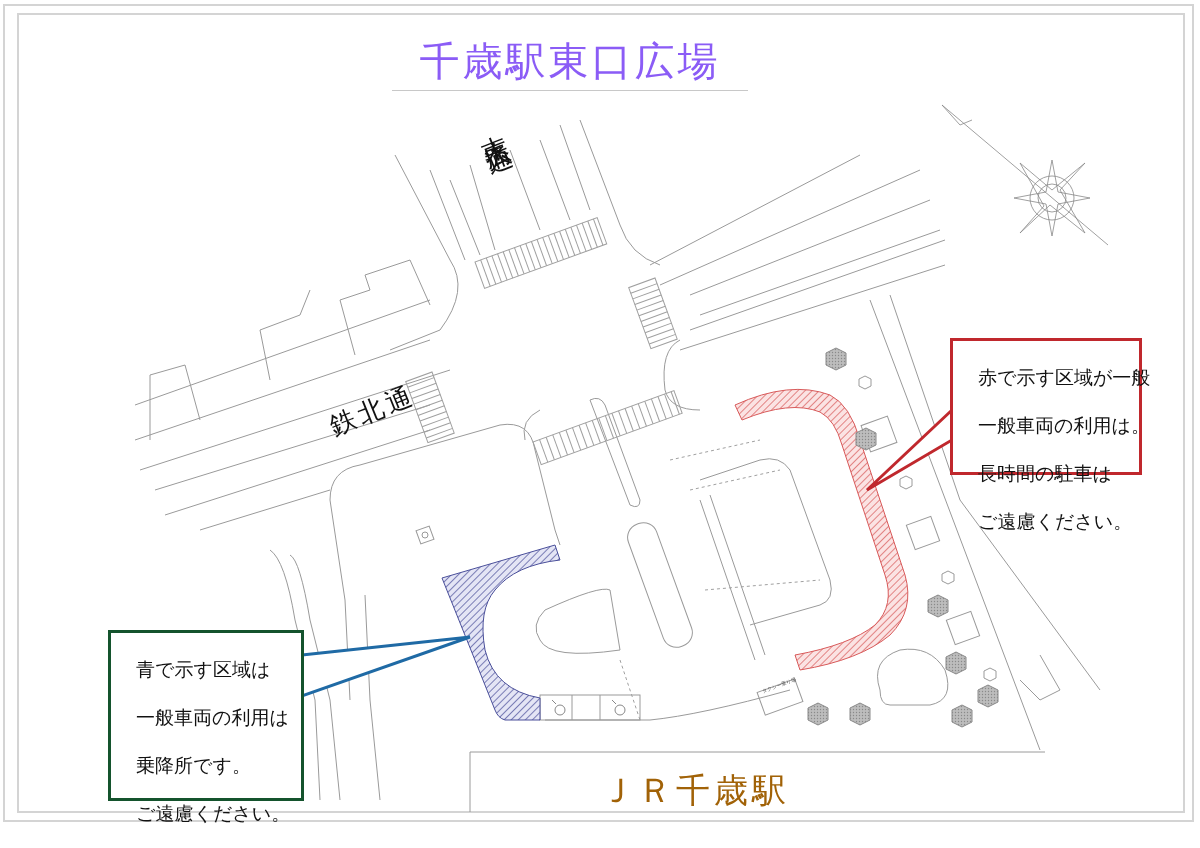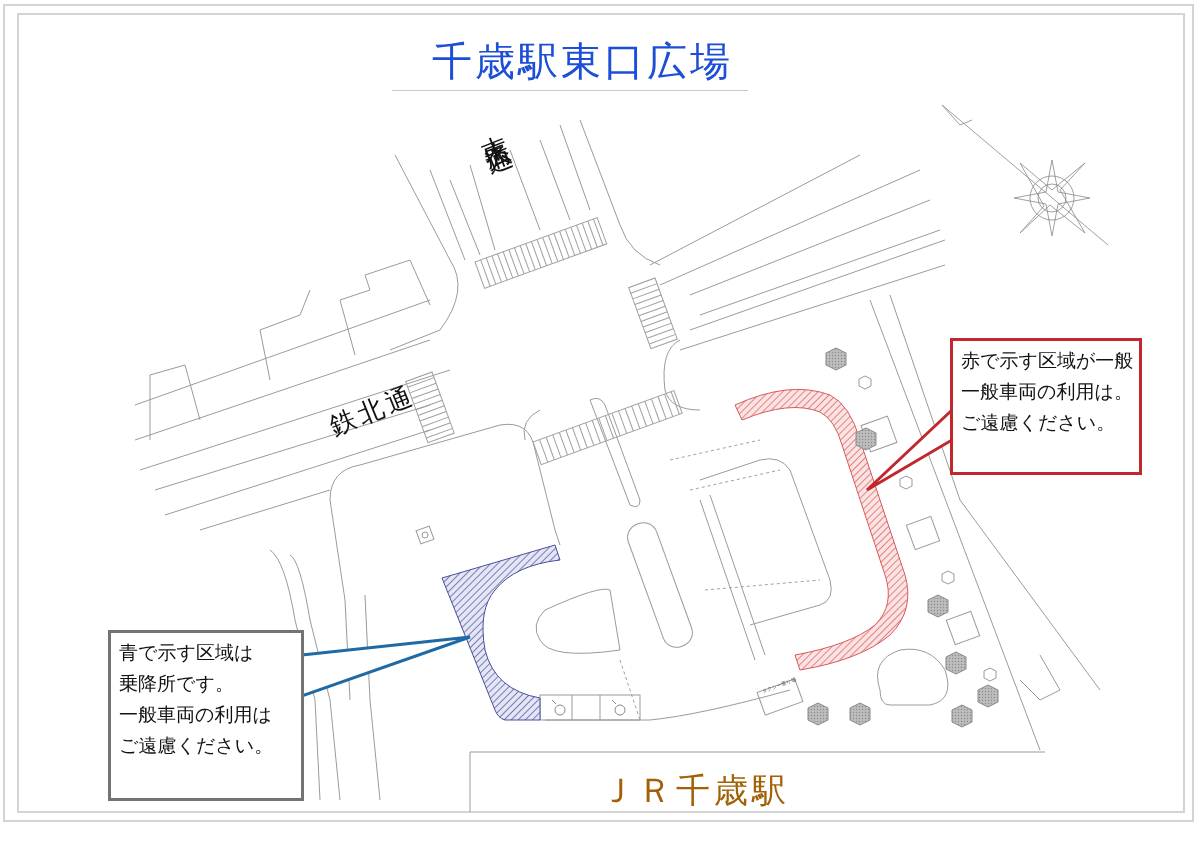--- a/index.html
+++ b/index.html
@@ -2,34 +2,34 @@
 <html><head>
 <meta charset="utf-8">
 <style>
   html, body { margin: 0; padding: 0; background: #ffffff; }
   body { width: 1200px; height: 848px; position: relative; overflow: hidden;
          font-family: "DejaVu Sans", "Liberation Sans", sans-serif; }
   .outer-frame { position: absolute; left: 3px; top: 4px; width: 1191px; height: 818px;
                  border: 2px solid #d4d4d4; box-sizing: border-box; }
   .inner-frame { position: absolute; left: 17px; top: 13px; width: 1168px; height: 800px;
                  border: 2px solid #d4d4d4; box-sizing: border-box; }
-  .title { position: absolute; left: 373px; top: 36px; width: 360px; text-align: right;
-           font-size: 40px; letter-spacing: 3px; color: #1d4ed8; line-height: 50px; }
+  .title { position: absolute; left: 390px; top: 36px; width: 360px; text-align: center;
+           font-size: 40px; letter-spacing: 3px; color: #8b5cf6; line-height: 50px; }
   .title-rule { position: absolute; left: 392px; top: 90px; width: 356px; height: 1px; background: #c8c8c8; }
   svg.map { position: absolute; left: 0; top: 0; }
   .street-label { position: absolute; font-size: 26px; color: #111; white-space: nowrap; line-height: 1; }
   .street-sue { left: 470px; top: 122px; writing-mode: vertical-rl; transform: rotate(-22deg);
                 transform-origin: top left; letter-spacing: 4px; }
   .street-tetsu { left: 326px; top: 415px; transform: rotate(-22deg); transform-origin: left top; letter-spacing: 4px; }
   .station-label { position: absolute; left: 600px; top: 768px; font-size: 34px; letter-spacing: 4px; color: #a16207; }
   .callout { position: absolute; background: #fff; box-sizing: border-box; font-size: 19px; line-height: 31px;
              color: #111; padding: 4px 8px; }
   .callout-red { left: 950px; top: 338px; width: 192px; height: 137px; border: 3px solid #c0282d; }
-  .callout-blue { left: 108px; top: 630px; width: 196px; height: 171px; border: 3px solid #737373; }
-  .callout p { margin: 0; white-space: nowrap; }
+  .callout-blue { left: 108px; top: 630px; width: 196px; height: 171px; border: 3px solid #14532d; }
+  .callout p { margin: 17px; white-space: nowrap; }
 </style>
 </head>
 <body>
 
 <div class="outer-frame"></div>
 <div class="inner-frame"></div>
 
 <div class="title">千歳駅東口広場</div>
 <div class="title-rule"></div>
 
@@ -249,21 +249,22 @@
   <text x="763" y="693" font-size="5" fill="#555" transform="rotate(-20 763 693)" font-family="DejaVu Sans, sans-serif">タクシー乗り場</text>
 </svg>
 
 <div class="street-label street-sue">末広大通</div>
 <div class="street-label street-tetsu">鉄北通</div>
 <div class="station-label">ＪＲ千歳駅</div>
 
 <div class="callout callout-red">
   <p>赤で示す区域が一般</p>
   <p>一般車両の利用は。</p>
+  <p>長時間の駐車は</p>
   <p>ご遠慮ください。</p>
 </div>
 
 <div class="callout callout-blue">
   <p>青で示す区域は</p>
+  <p>一般車両の利用は</p>
   <p>乗降所です。</p>
-  <p>一般車両の利用は</p>
   <p>ご遠慮ください。</p>
 </div>
 
 </body></html>

